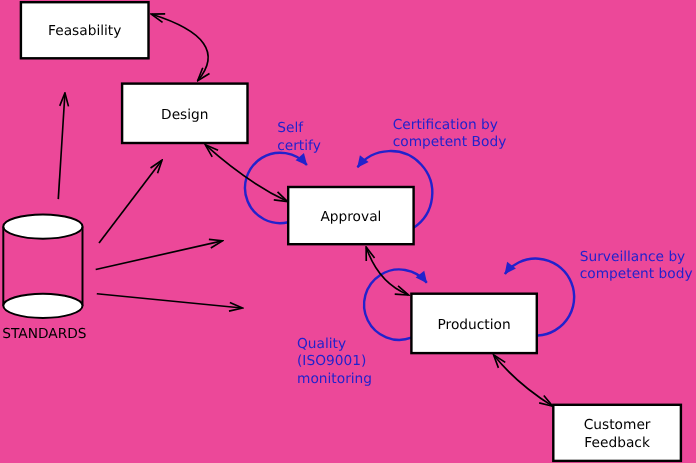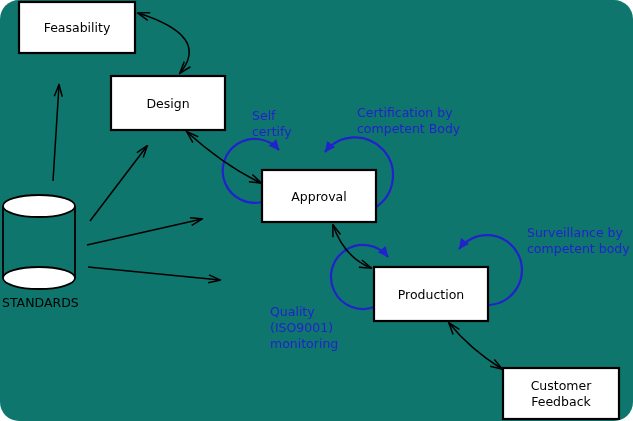--- a/index.html
+++ b/index.html
@@ -1,23 +1,22 @@
 <!DOCTYPE html>
 <html><head>
 <meta charset="utf-8">
 <style>
   html, body { margin: 0; padding: 0; background: #ffffff; }
   .canvas {
     position: relative;
     width: 633px;
     height: 421px;
-    background: #0f766e;
+    background: #ec4899;
     font-family: "DejaVu Sans", sans-serif;
     overflow: hidden;
-    border-radius: 19px;
   }
   svg { display: block; }
   .node-box { fill: #ffffff; stroke: #000000; stroke-width: 2.2; }
   .node-label { fill: #000000; font-size: 12.5px; text-anchor: middle; }
   .standards-label { fill: #000000; font-size: 12.5px; text-anchor: start; }
   .edge { fill: none; stroke: #000000; stroke-width: 1.5; }
   .loop { fill: none; stroke: #2222cc; stroke-width: 2.2; }
   .annotation { fill: #2222cc; font-size: 12.5px; text-anchor: start; }
   .cyl { fill: #ffffff; stroke: #000000; stroke-width: 1.8; }
 </style>

